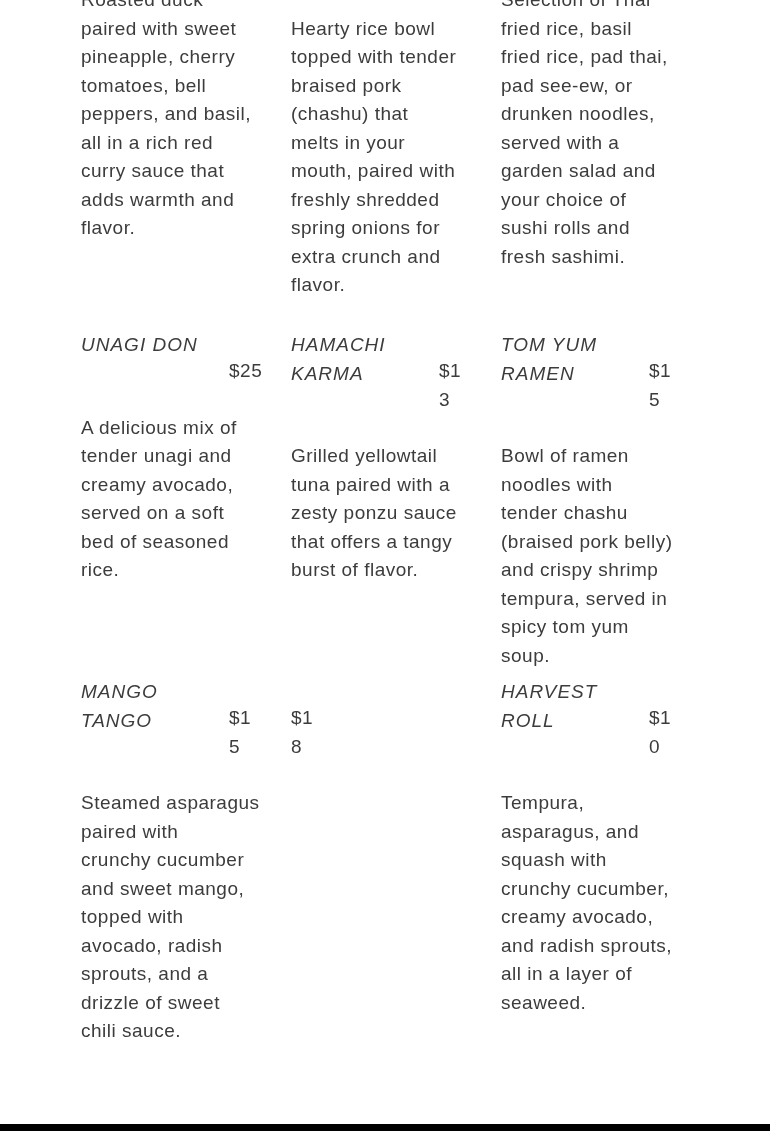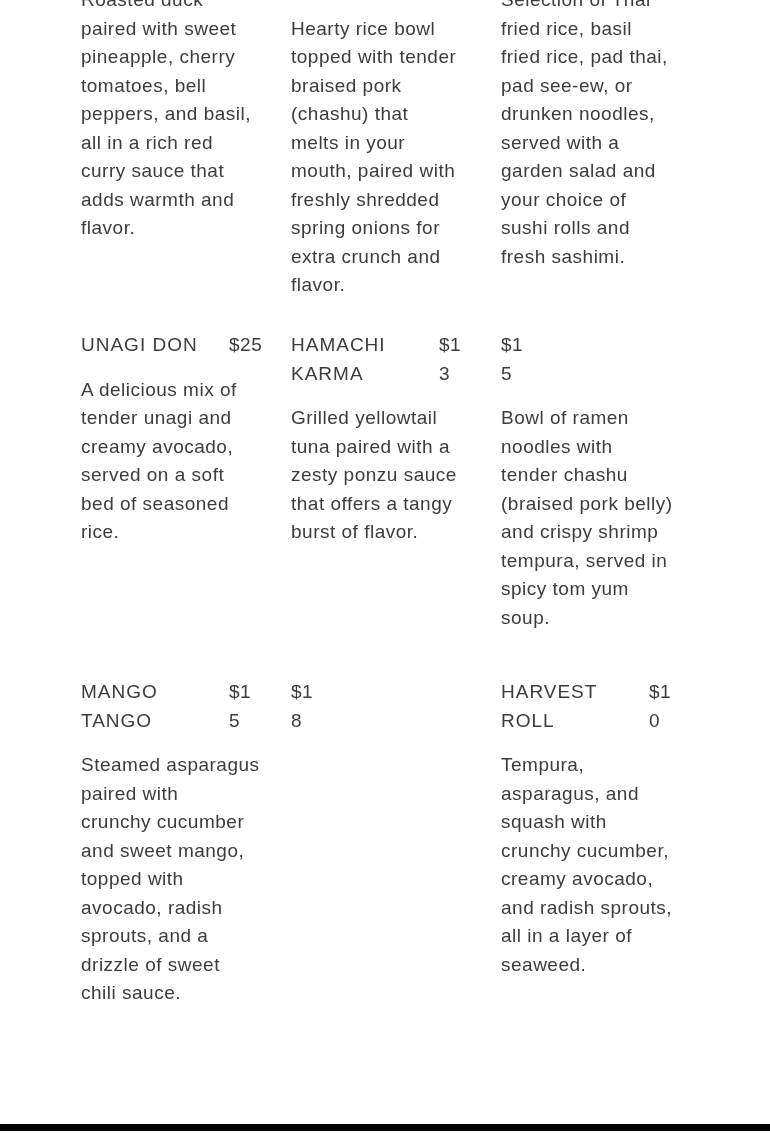--- a/index.html
+++ b/index.html
@@ -33,30 +33,32 @@
     display:flex;
     justify-content:space-between;
     align-items:flex-start;
   }
   .item-name {
     width:132px;
     font-size:19px;
     line-height:28.5px;
     letter-spacing:1px;
     white-space:pre-line;
+    font-style:italic;
   }
   .item-price {
     width:38px;
     font-size:19px;
     line-height:28.5px;
     letter-spacing:0.5px;
     white-space:pre-line;
     text-align:left;
+    margin-top:26px;
   }
-  .item .desc { margin-top:16px; }
+  .item .desc { margin-top:28px; }
   .footer-rule {
     position:absolute;
     left:0;
     top:1124px;
     width:770px;
     height:7px;
     background:#000000;
   }
 </style>
 </head>
@@ -115,20 +117,22 @@
 3</div>
     </div>
     <p class="desc">Grilled yellowtail
 tuna paired with a
 zesty ponzu sauce
 that offers a tangy
 burst of flavor.</p>
   </div>
   <div class="item">
     <div class="item-header">
+      <div class="item-name">TOM YUM
+RAMEN</div>
       <div class="item-price">$1
 5</div>
     </div>
     <p class="desc">Bowl of ramen
 noodles with
 tender chashu
 (braised pork belly)
 and crispy shrimp
 tempura, served in
 spicy tom yum

